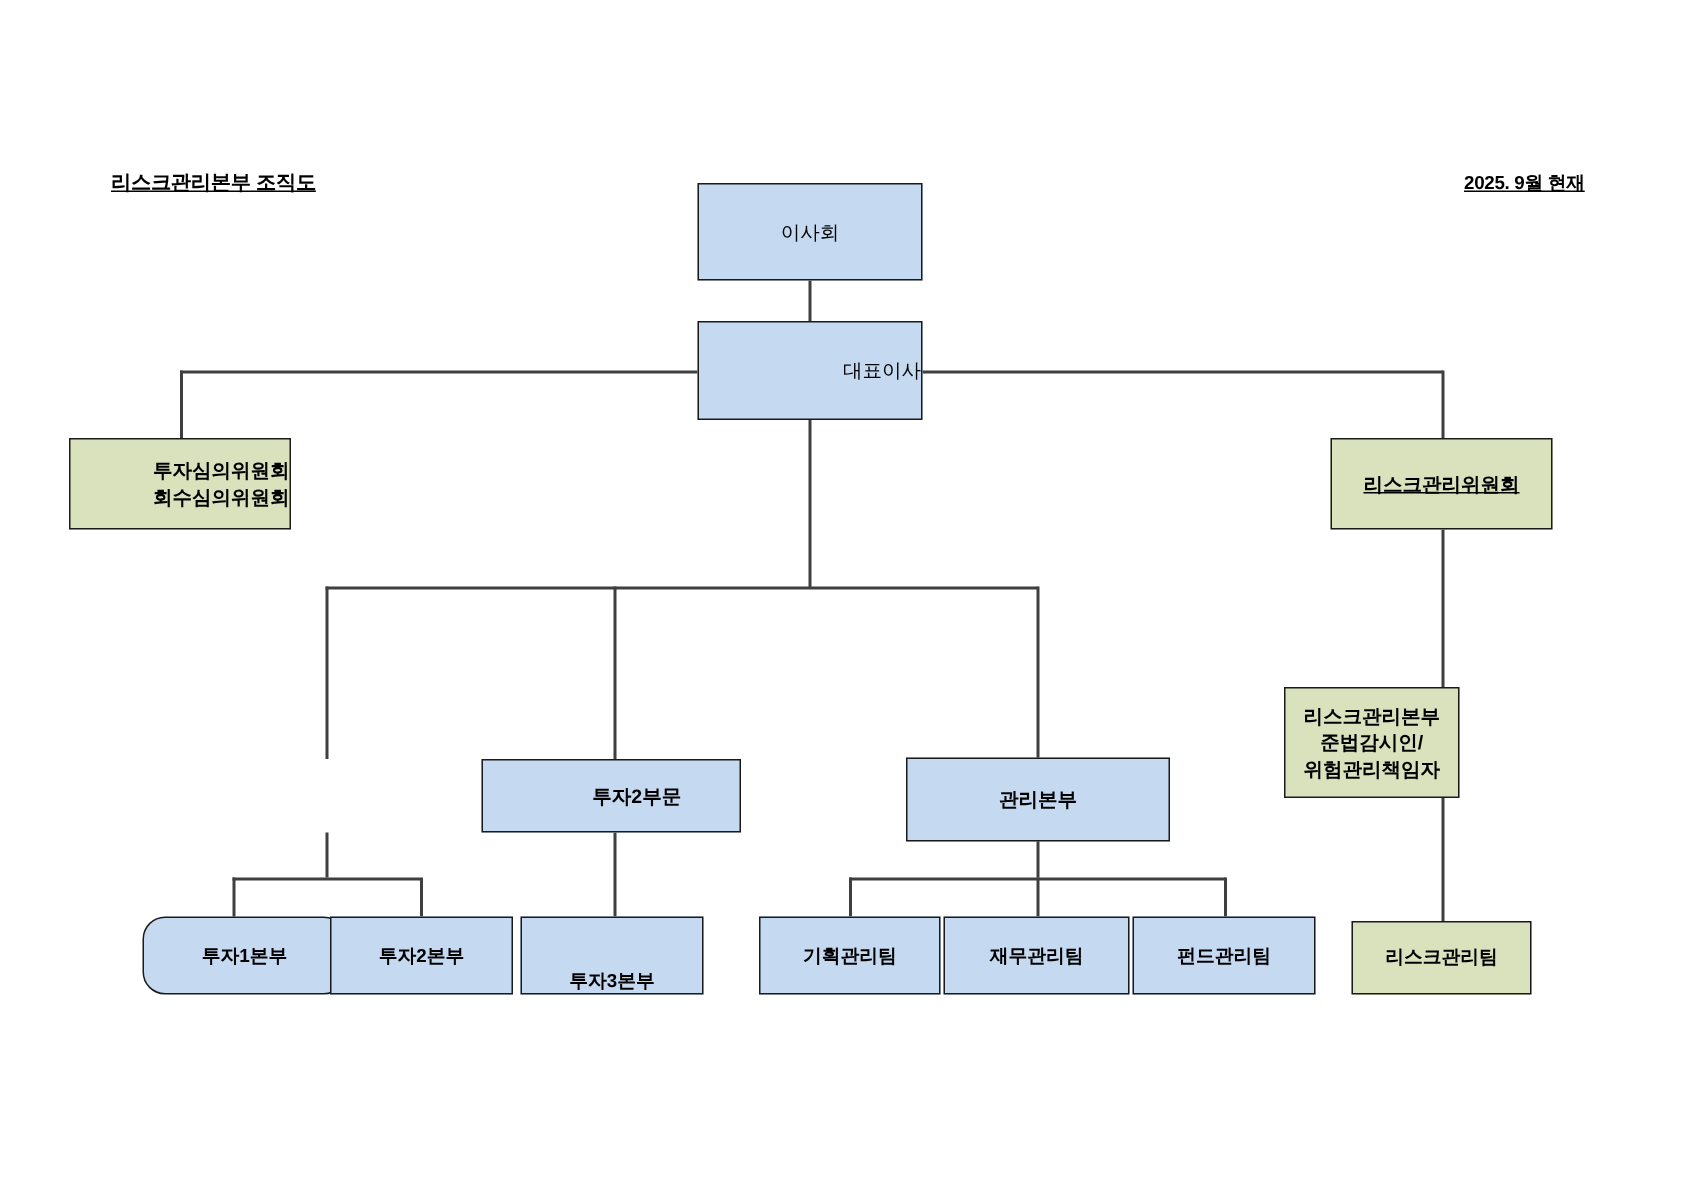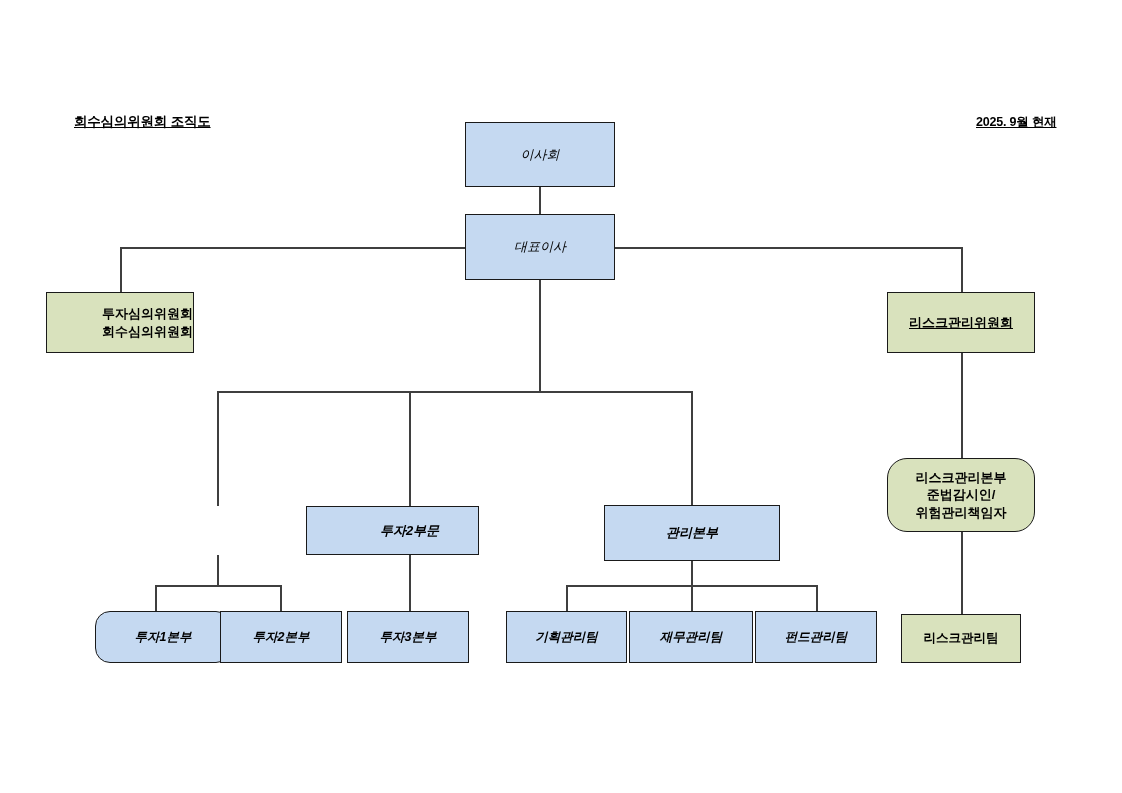--- a/index.html
+++ b/index.html
@@ -38,41 +38,41 @@
     justify-content: center;
     text-align: center;
     color: #000000;
     z-index: 3;
   }
   .node .lbl {
     display: block;
     line-height: 1.32;
     white-space: pre-line;
   }
-  .blue  { background: #c5d9f1; font-style: italic; }
+  .blue  { background: #c5d9f1; }
   .green { background: #d9e2bd; }
 
   .t-reg  { font-size: 13px; font-weight: normal; }
   .t-bold { font-size: 13px; font-weight: bold; }
   .t-bold-sm { font-size: 12.5px; font-weight: bold; }
 
   .ln {
     position: absolute;
     background: #3f3f3f;
     z-index: 1;
   }
   .ln.v { width: 1.5px; }
   .ln.h { height: 1.5px; }
 </style>
 </head>
 <body>
 
 <div id="canvas">
 
-  <div class="hdr" id="title-text">회수심의위원회 조직도</div>
+  <div class="hdr" id="title-text">리스크관리본부 조직도</div>
   <div class="hdr" id="date-text">2025. 9월 현재</div>
 
   <div class="ln v" style="left:539px; top:187px; height:27px;"></div>
 
   <div class="ln h" style="left:120px; top:247px; width:345px;"></div>
   <div class="ln v" style="left:120px; top:247px; height:45px;"></div>
 
   <div class="ln h" style="left:615px; top:247px; width:347px;"></div>
   <div class="ln v" style="left:961px; top:247px; height:45px;"></div>
 
@@ -95,57 +95,57 @@
   <div class="ln v" style="left:691px; top:553px; height:32px;"></div>
   <div class="ln h" style="left:566px; top:585px; width:251px;"></div>
   <div class="ln v" style="left:566px; top:585px; height:26px;"></div>
   <div class="ln v" style="left:691px; top:585px; height:26px;"></div>
   <div class="ln v" style="left:816px; top:585px; height:26px;"></div>
 
   <div class="node blue" style="left:465px; top:122px; width:150px; height:65px;">
     <span class="lbl t-reg">이사회</span>
   </div>
 
-  <div class="node blue" style="left:465px; top:214px; width:150px; height:66px;">
+  <div class="node blue" style="left:465px; top:214px; width:150px; height:66px;justify-content:flex-end;">
     <span class="lbl t-reg">대표이사</span>
   </div>
 
   <div class="node green" style="left:46px; top:292px; width:148px; height:61px;justify-content:flex-end;">
     <span class="lbl t-bold">투자심의위원회
 회수심의위원회</span>
   </div>
 
   <div class="node green" style="left:887px; top:292px; width:148px; height:61px;text-decoration:underline;">
     <span class="lbl t-bold">리스크관리위원회</span>
   </div>
 
-  <div class="node green" style="left:887px; top:458px; width:148px; height:74px;border-radius:20px;">
+  <div class="node green" style="left:856px; top:458px; width:117px; height:74px;">
     <span class="lbl t-bold">리스크관리본부
 준법감시인/
 위험관리책임자</span>
   </div>
 
 
-  <div class="node blue" style="left:306px; top:506px; width:173px; height:49px;padding-left:34px;">
+  <div class="node blue" style="left:321px; top:506px; width:173px; height:49px;padding-left:34px;">
     <span class="lbl t-bold">투자2부문</span>
   </div>
 
   <div class="node blue" style="left:604px; top:505px; width:176px; height:56px;">
     <span class="lbl t-bold">관리본부</span>
   </div>
 
   <div class="node blue" style="left:95px; top:611px; width:136px; height:52px;border-radius:15px;">
     <span class="lbl t-bold-sm">투자1본부</span>
   </div>
 
   <div class="node blue" style="left:220px; top:611px; width:122px; height:52px;">
     <span class="lbl t-bold-sm">투자2본부</span>
   </div>
 
-  <div class="node blue" style="left:347px; top:611px; width:122px; height:52px;">
+  <div class="node blue" style="left:347px; top:611px; width:122px; height:52px;align-items:flex-end;">
     <span class="lbl t-bold-sm">투자3본부</span>
   </div>
 
   <div class="node blue" style="left:506px; top:611px; width:121px; height:52px;">
     <span class="lbl t-bold-sm">기획관리팀</span>
   </div>
 
   <div class="node blue" style="left:629px; top:611px; width:124px; height:52px;">
     <span class="lbl t-bold-sm">재무관리팀</span>
   </div>

